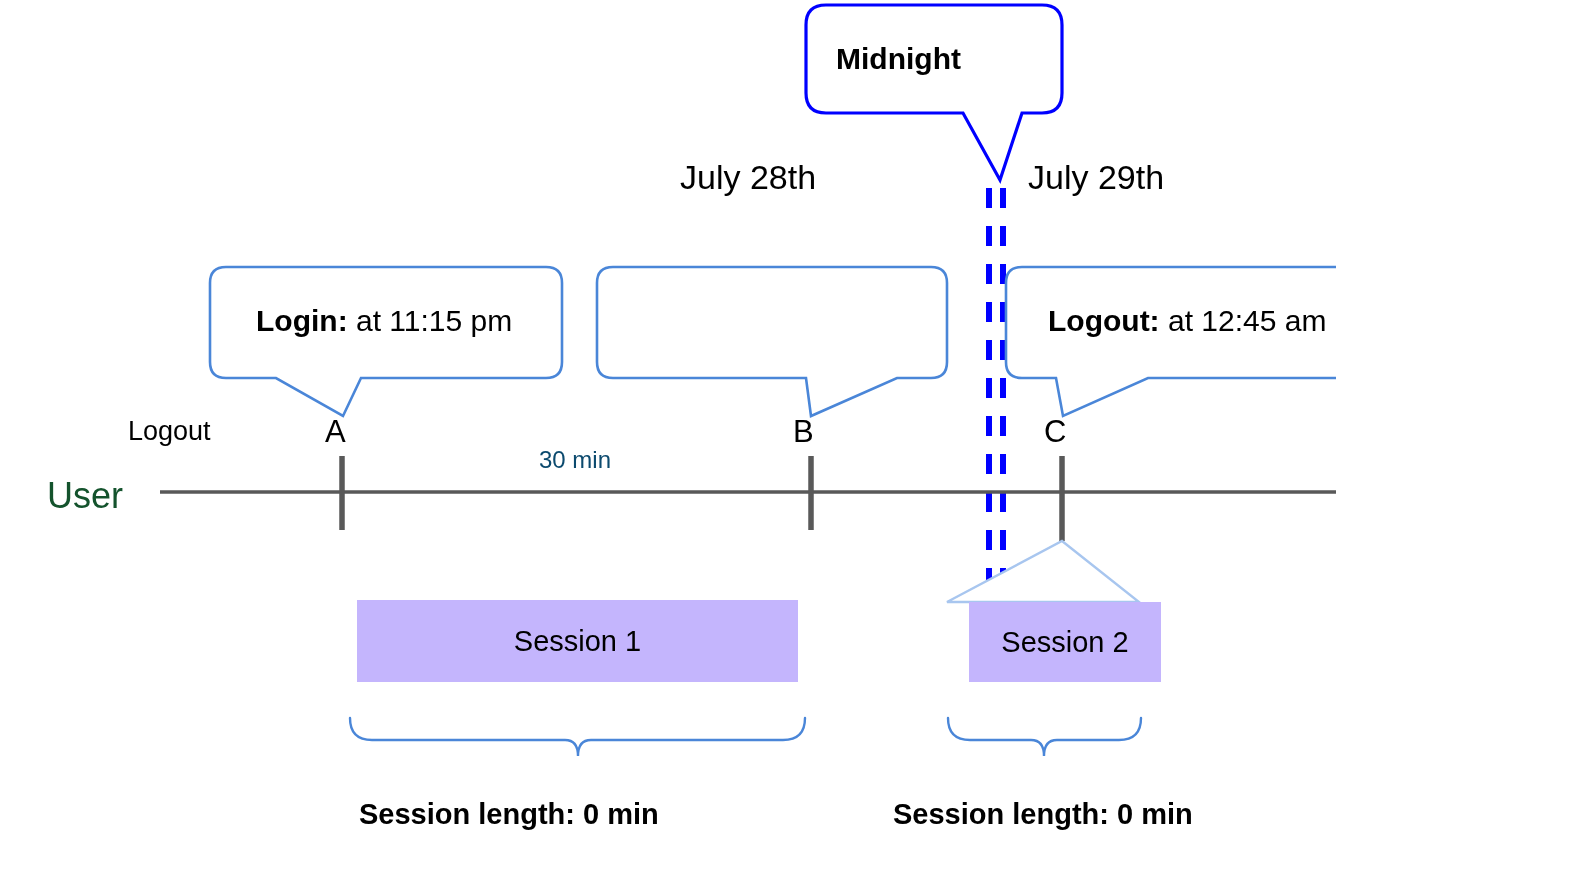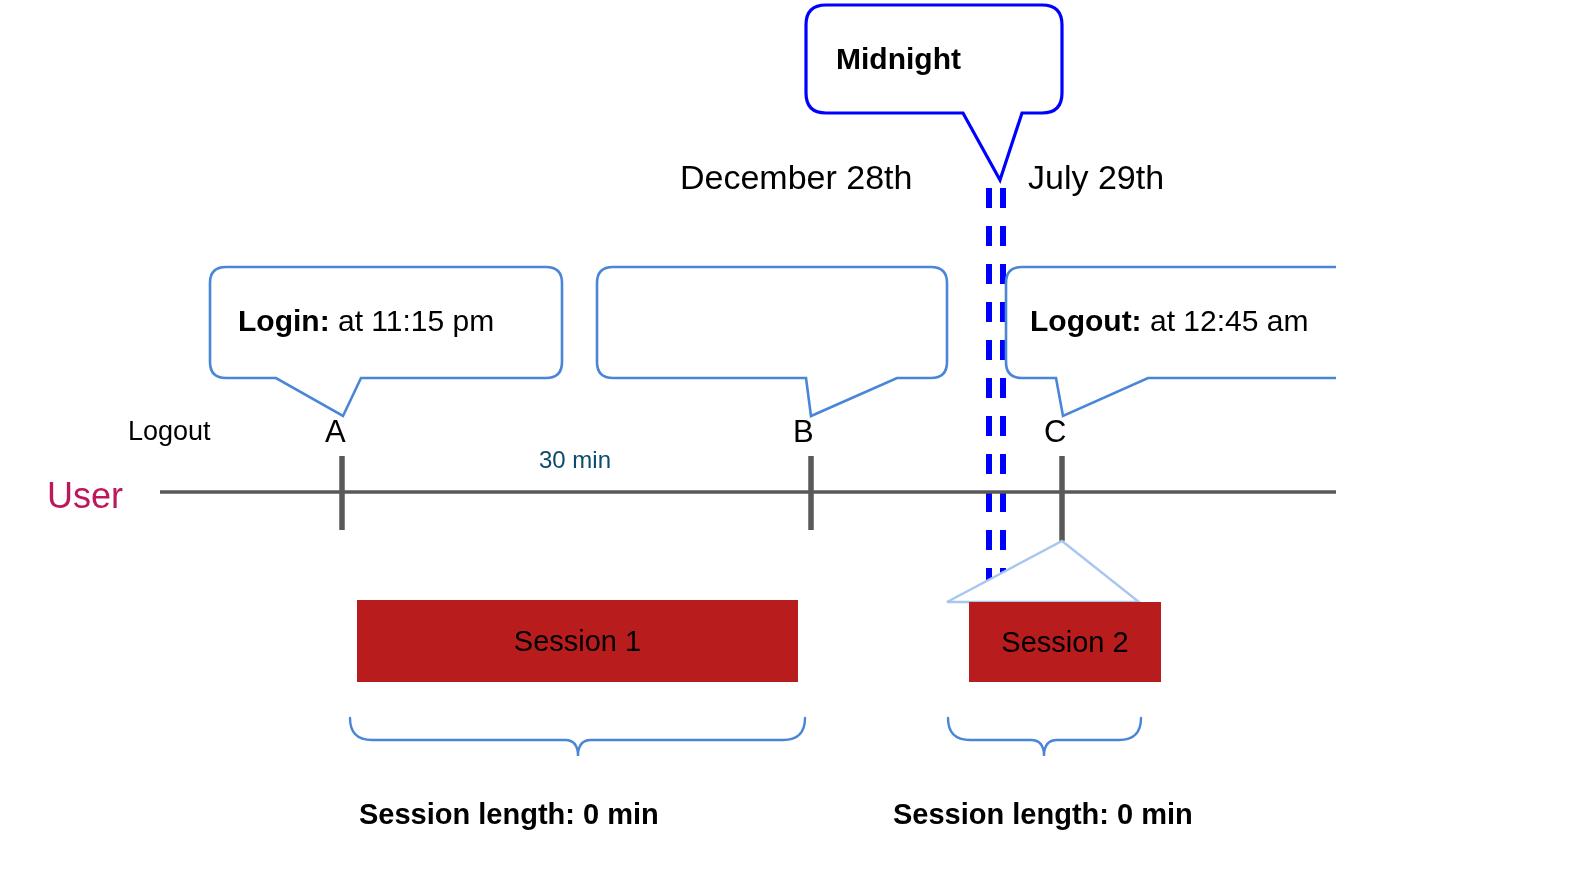--- a/index.html
+++ b/index.html
@@ -32,55 +32,56 @@
     line-height: 1;
   }
 
   
   .callout-text {
     font-size: 30px;
     color: #000000;
   }
   .callout-text b {
     font-weight: bold;
+    margin-left: 18px;
   }
   .midnight-text {
     font-size: 30px;
     font-weight: bold;
     color: #000000;
   }
 
   
   .date-label {
     font-size: 34px;
     color: #000000;
   }
 
   
   .lane-label-user {
     font-size: 36px;
-    color: #be185d;
+    color: #14532d;
   }
   .lane-label-events {
     font-size: 27px;
     color: #000000;
   }
   .event-letter {
     font-size: 31px;
     color: #000000;
   }
   .duration-label {
     font-size: 24px;
     color: #0c4a6e;
   }
 
   
   .session-box {
     position: absolute;
-    background: #b91c1c;
+    background: #c4b5fd;
     display: flex;
     align-items: center;
     justify-content: center;
   }
   .session-box span {
     font-size: 29px;
     color: #000000;
   }
 
   .brace-label {
@@ -146,21 +147,21 @@
     </g>
 
     <g>
       <path d="M 948,718 Q 948,740 970,740 L 1031,740 Q 1044,740 1044,756
                Q 1044,740 1057,740 L 1119,740 Q 1141,740 1141,718" fill="none" stroke="#4a86d8" stroke-width="2.4" stroke-linecap="round"></path>
     </g>
   </svg>
 
   <div class="txt midnight-text" style="left:836px; top:44px;">Midnight</div>
 
-  <div class="txt date-label" style="left:680px; top:160px;">December 28th</div>
+  <div class="txt date-label" style="left:680px; top:160px;">July 28th</div>
   <div class="txt date-label" style="left:1028px; top:160px;">July 29th</div>
 
   <div class="txt callout-text" style="left:238px; top:306px;">
     <b>Login:</b><span> at 11:15 pm</span>
   </div>
 
 
   <div class="txt callout-text" style="left:1030px; top:306px;">
     <b>Logout:</b><span> at 12:45 am</span>
   </div>

